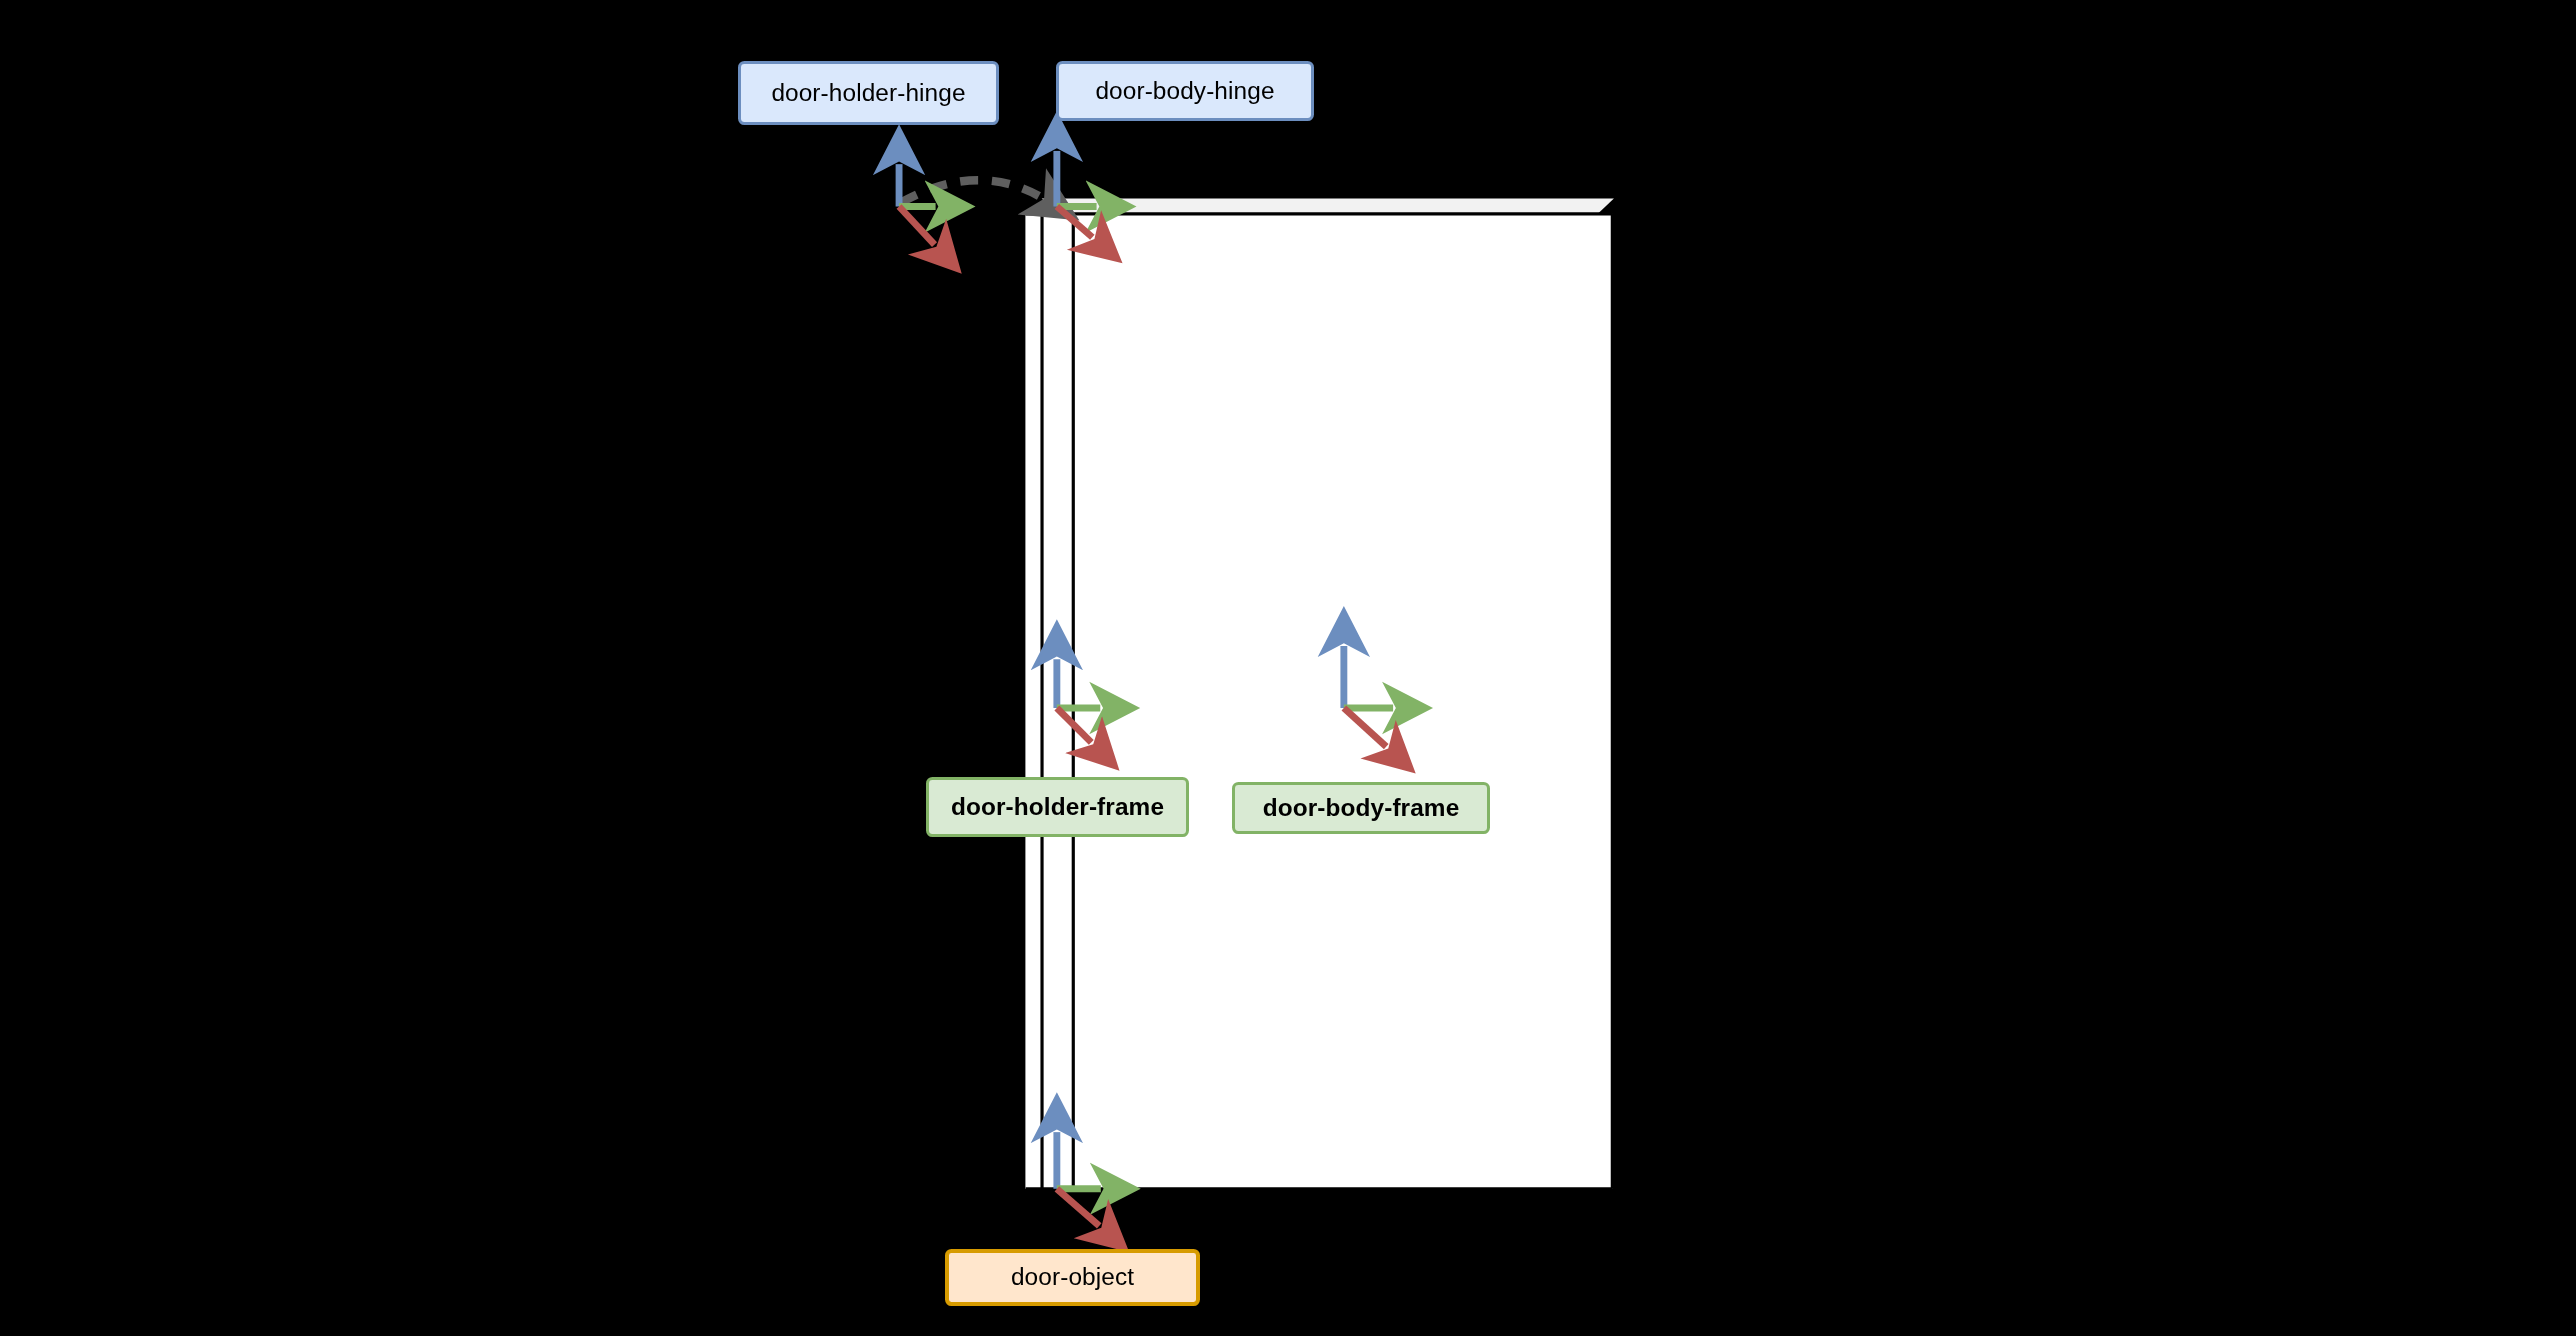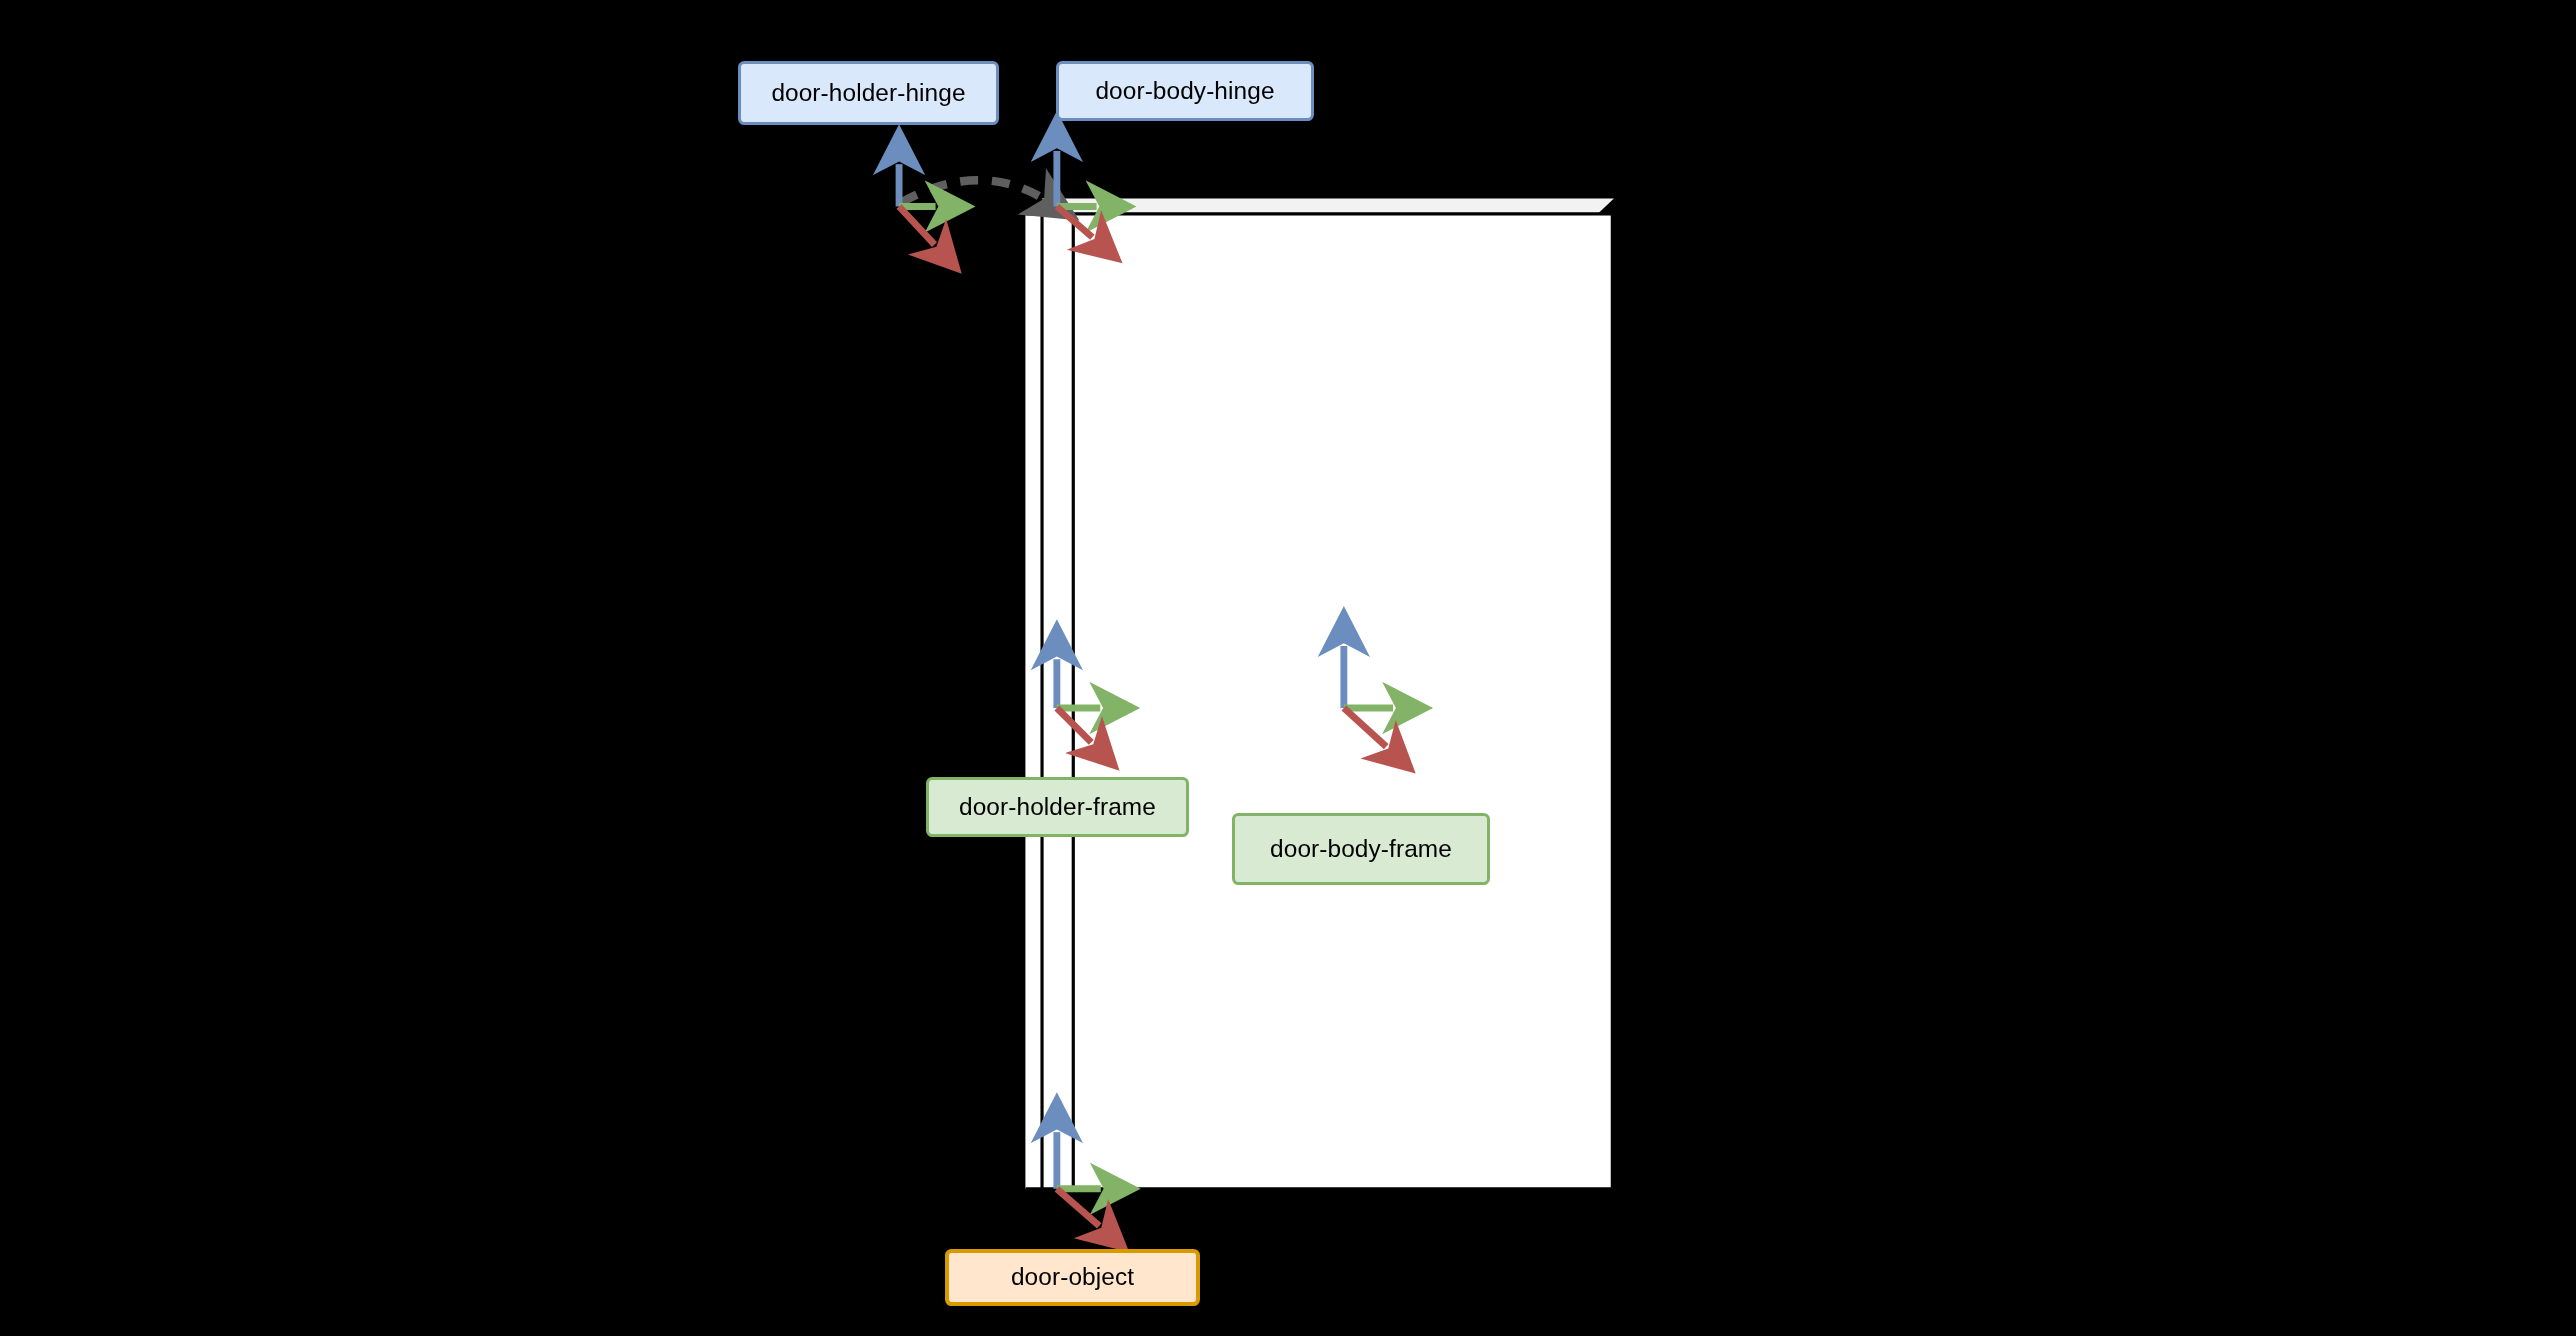--- a/index.html
+++ b/index.html
@@ -26,20 +26,21 @@
   }
   .lbl.hinge{
     background:#dae8fc;
     border-color:#6c8ebf;
     border-width:3.7px;
   }
   .lbl.frame{
     background:#d9ead3;
     border-color:#82b366;
     border-width:3.7px;
+    font-weight:bold;
   }
   .lbl.object{
     background:#ffe6cc;
     border-color:#d79b00;
     border-width:4.2px;
   }
 </style>
 </head>
 <body>
 
@@ -120,21 +121,21 @@
   </div>
 
   <div class="lbl hinge" style="left:1056px;top:61px;width:258px;height:60px;">
     <span>door-body-hinge</span>
   </div>
 
   <div class="lbl frame" style="left:926px;top:777px;width:263px;height:60px;">
     <span>door-holder-frame</span>
   </div>
 
-  <div class="lbl frame" style="left:1232px;top:813px;width:258px;height:72px;">
+  <div class="lbl frame" style="left:1232px;top:782px;width:258px;height:52px;">
     <span>door-body-frame</span>
   </div>
 
   <div class="lbl object" style="left:945px;top:1249px;width:255px;height:57px;">
     <span>door-object</span>
   </div>
 
 </div>
 
 

